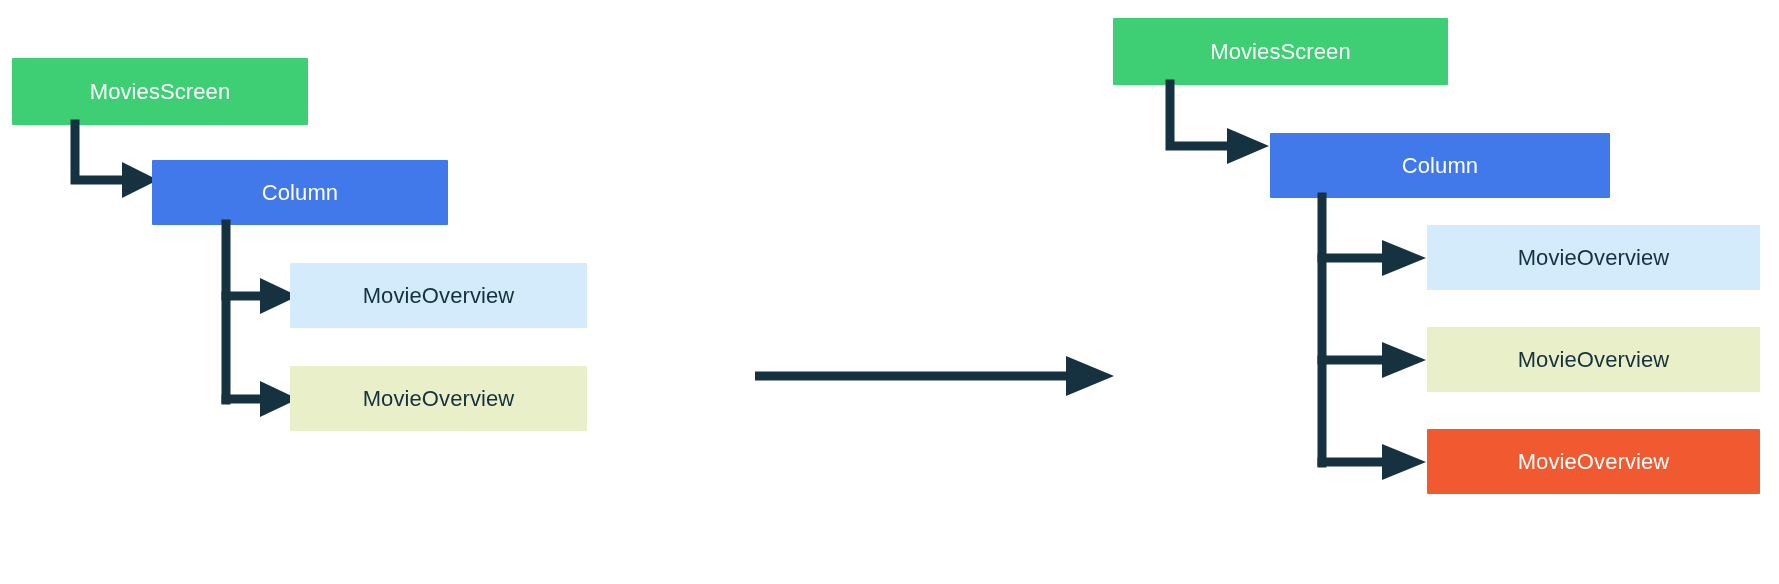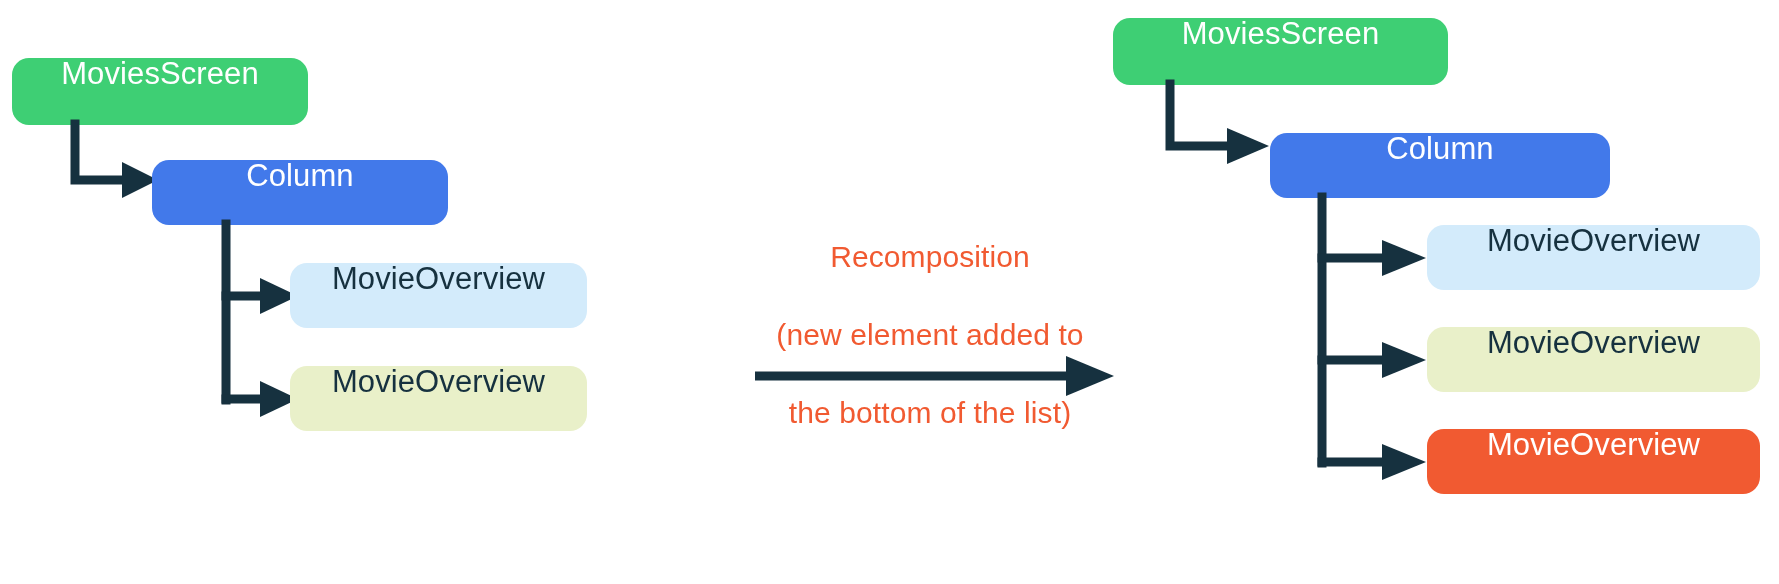--- a/index.html
+++ b/index.html
@@ -13,23 +13,24 @@
     width: 1779px;
     height: 584px;
     background: #ffffff;
     overflow: hidden;
     font-family: "Liberation Sans", sans-serif;
   }
   .node {
     position: absolute;
     box-sizing: border-box;
     display: flex;
+    align-items: center;
     justify-content: center;
-    border-radius: 17px;
-    font-size: 31px;
+    border-radius: 1px;
+    font-size: 22px;
     line-height: 1;
     white-space: nowrap;
     letter-spacing: 0.1px;
   }
   .node.green   { background: #3ECF74; color: #ffffff; }
   .node.blue    { background: #4279EA; color: #ffffff; }
   .node.lblue   { background: #D3EBFB; color: #16313F; }
   .node.cream   { background: #E9F0C9; color: #16313F; }
   .node.orange  { background: #F15A31; color: #ffffff; }
 
@@ -78,25 +79,20 @@
   </svg>
 
   <div class="node lblue" style="left:290px; top:263px; width:297px; height:65px;">
     <span>MovieOverview</span>
   </div>
 
   <div class="node cream" style="left:290px; top:366px; width:297px; height:65px;">
     <span>MovieOverview</span>
   </div>
 
-  <div class="caption" style="left:680px; top:198px; width:500px;">
-    <span class="caption-line">Recomposition</span>
-    <span class="caption-line">(new element added to</span>
-    <span class="caption-line">the bottom of the list)</span>
-  </div>
 
   <svg class="conn" style="left:752px; top:352px; width:365px; height:48px;" viewBox="0 0 365 48">
     <path d="M3,24 L320,24" stroke-width="9" stroke-linecap="butt"></path>
     <polygon points="314,4 362,24 314,44"></polygon>
   </svg>
 
   <div class="node green" style="left:1113px; top:18px; width:335px; height:67px;">
     <span>MoviesScreen</span>
   </div>
 

